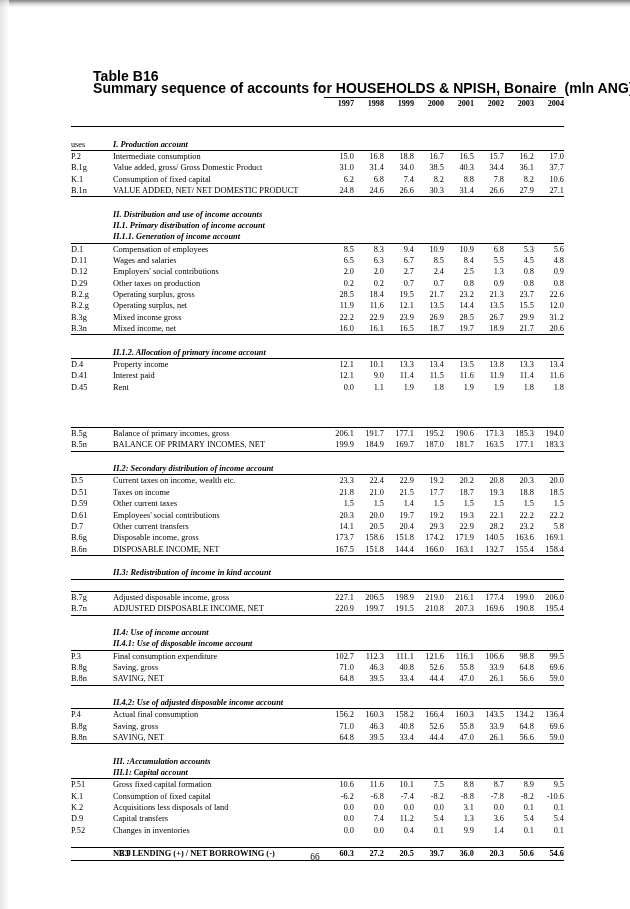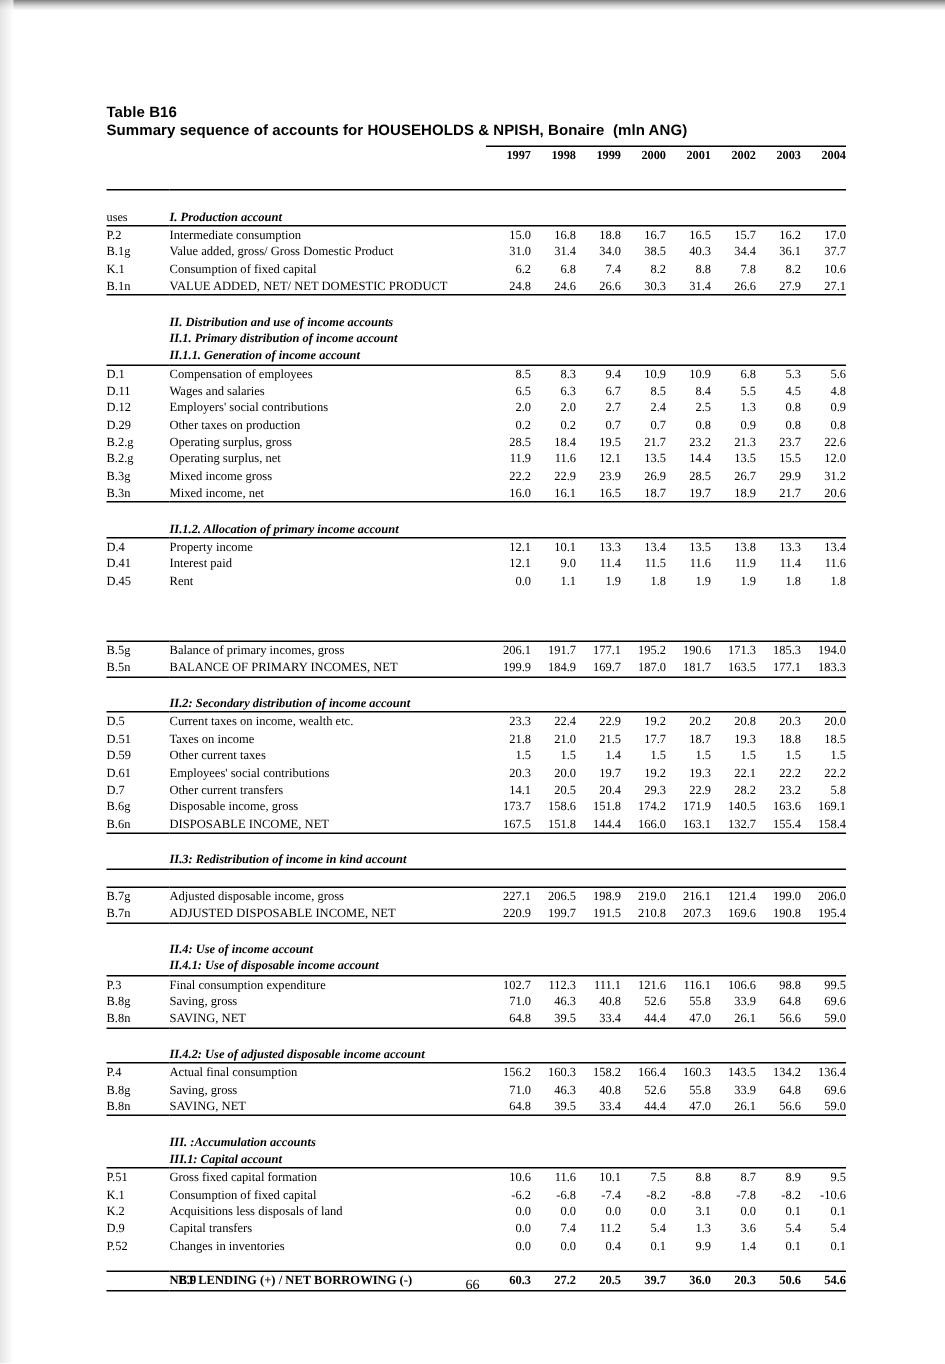--- a/index.html
+++ b/index.html
@@ -47,23 +47,24 @@
     position: absolute;
     left: 71px;
     top: 70px;
     width: 493px;
   }
 
   
   .title-block {
     font-family: "Liberation Sans", "DejaVu Sans", sans-serif;
     font-weight: bold;
-    font-size: 10px;
+    font-size: 14px;
     line-height: 12.4px;
     letter-spacing: .05px;
+    margin-left: 22px;
   }
   .title-line1 { white-space: pre; }
   .title-line2 { white-space: pre; }
 
   
   table.acct {
     border-collapse: collapse;
     width: 493px;
     table-layout: fixed;
     font-size: 8.2px;
@@ -605,21 +606,21 @@
           </tr>
 
         <tr class="topline">
           <td class="code">B.7g</td>
           <td class="label">Adjusted disposable income, gross</td>
           <td class="num">227.1</td>
           <td class="num">206.5</td>
           <td class="num">198.9</td>
           <td class="num">219.0</td>
           <td class="num">216.1</td>
-          <td class="num">121.4</td>
+          <td class="num">177.4</td>
           <td class="num">199.0</td>
           <td class="num">206.0</td>
         </tr>
         <tr class="botline">
           <td class="code">B.7n</td>
           <td class="label">ADJUSTED DISPOSABLE INCOME, NET</td>
           <td class="num">220.9</td>
           <td class="num">199.7</td>
           <td class="num">191.5</td>
           <td class="num">210.8</td>

